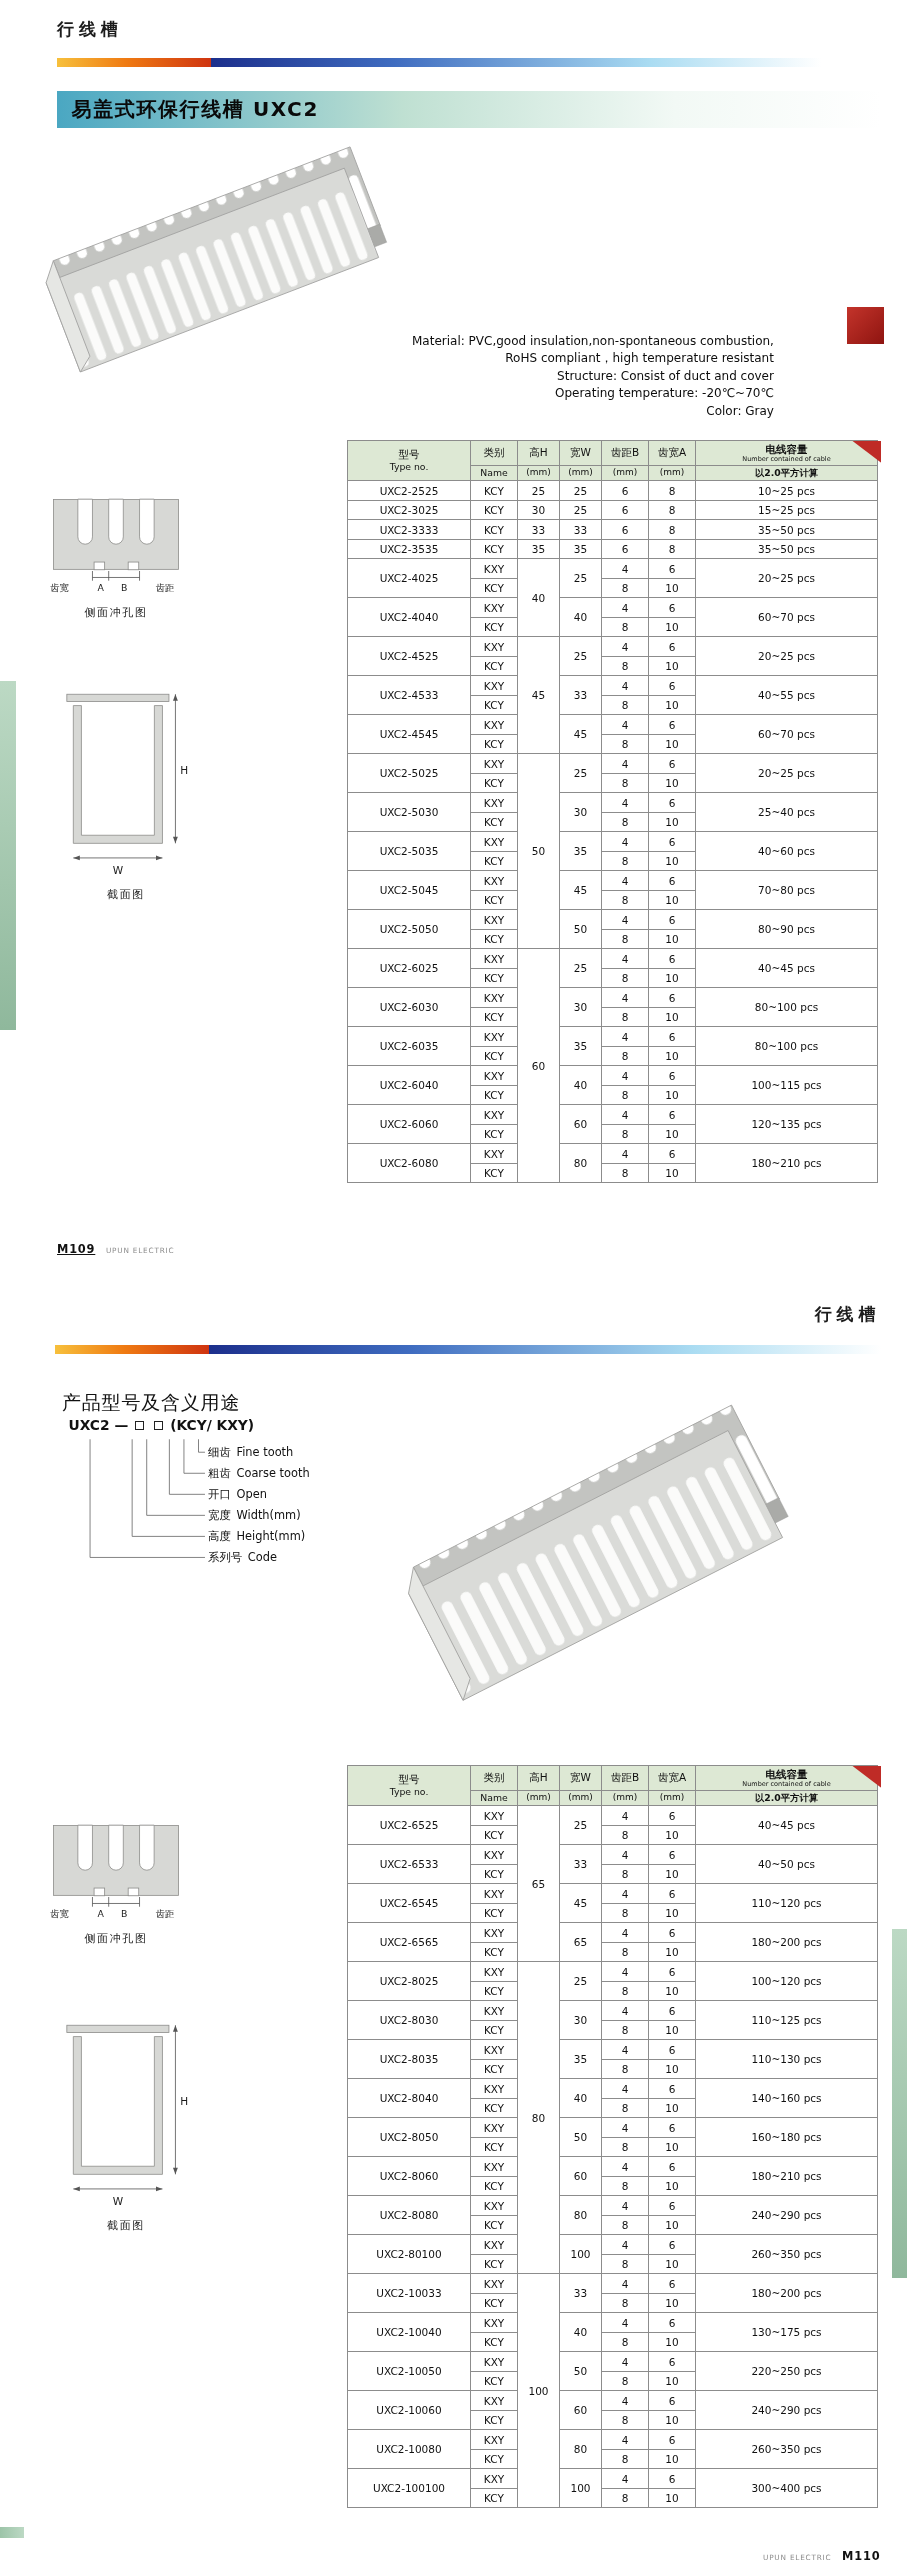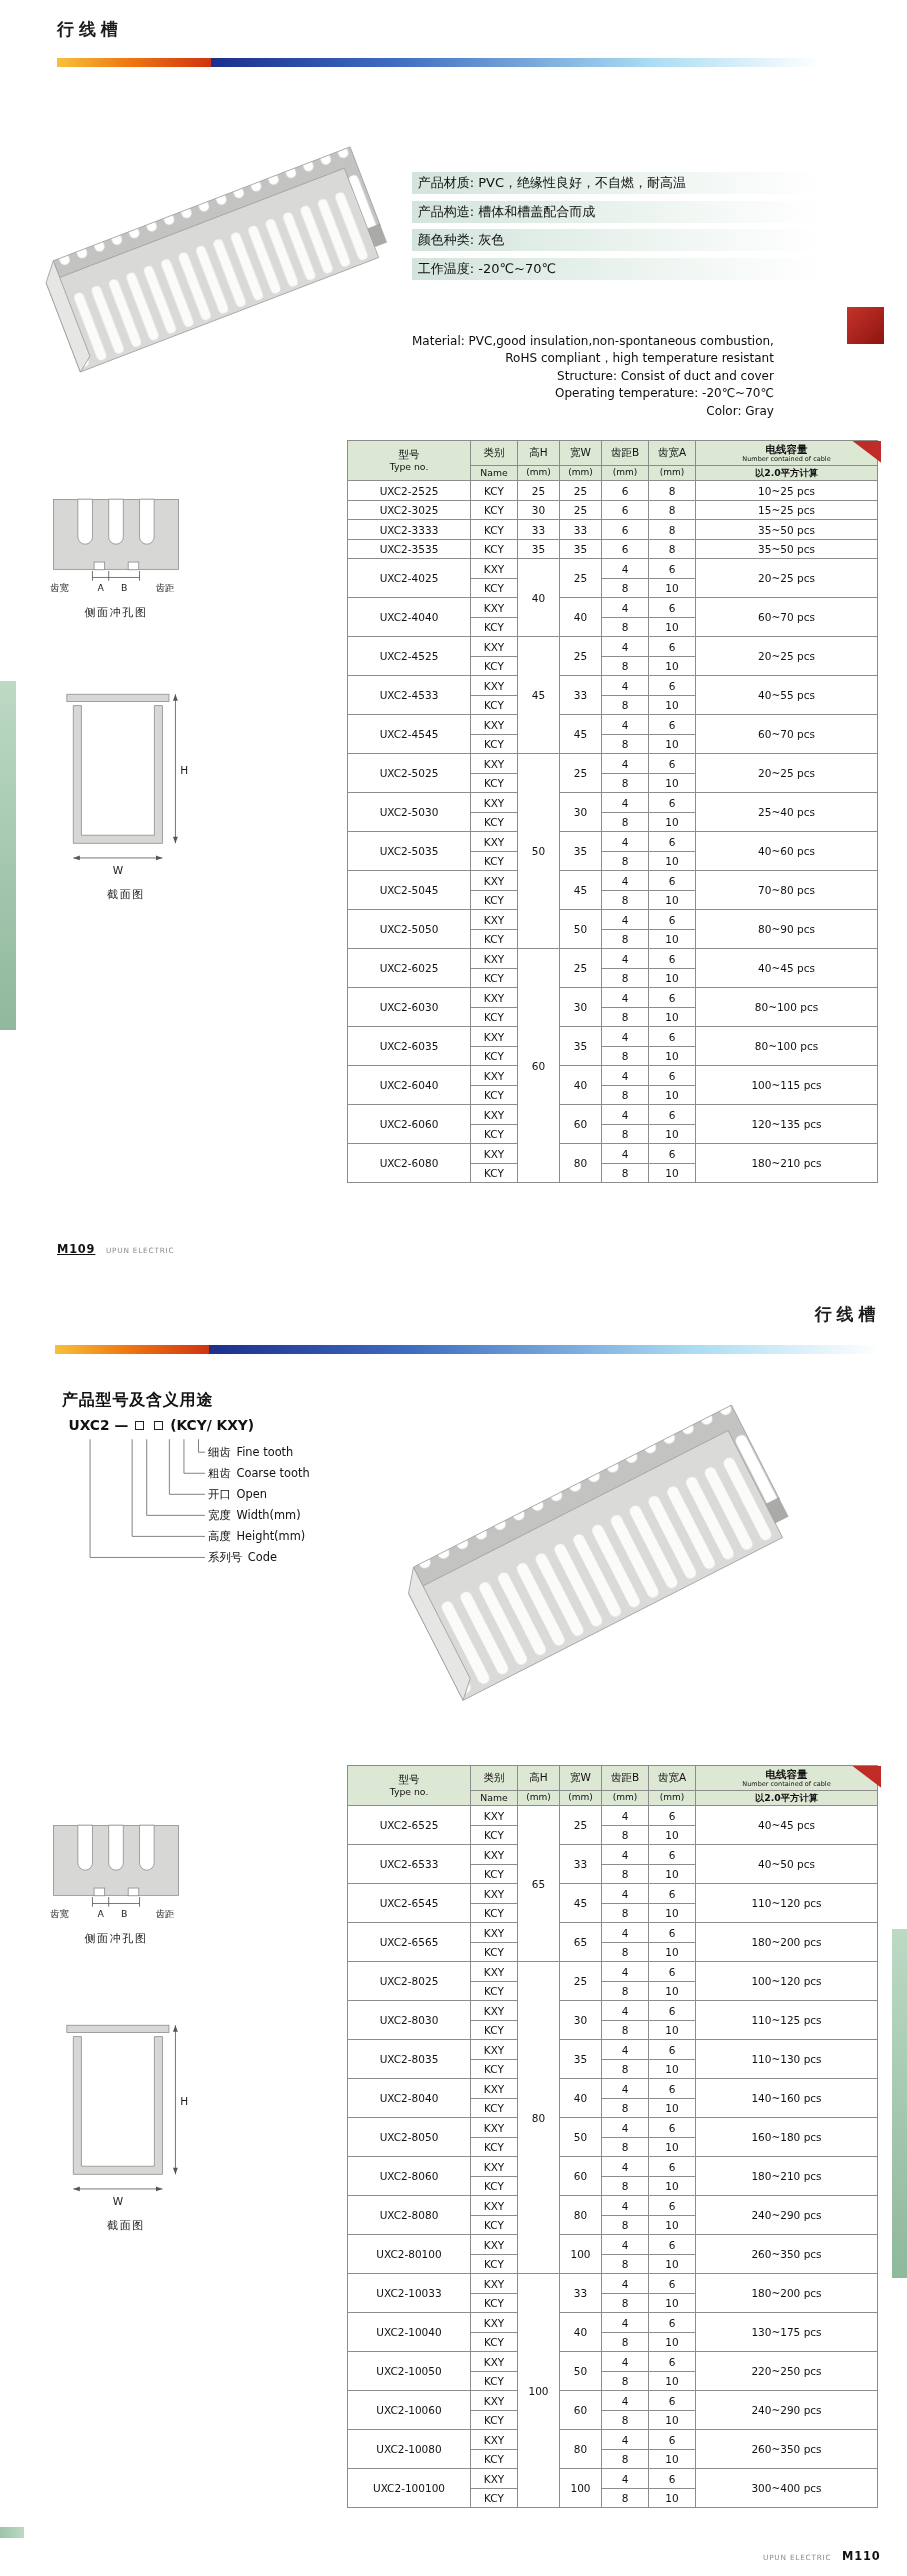--- a/index.html
+++ b/index.html
@@ -38,21 +38,21 @@
   .spec-table th, .spec-table td { border:0.8px solid #8c8c8c; text-align:center; }
   .spec-table thead th { background:#dde8d4; font-weight:normal; font-size:10.5px; padding:1.6px 1.6px; line-height:1.25; }
   .spec-table thead .th-en { font-size:9.3px; }
   .spec-table thead .cap-cn { font-size:10.5px; font-weight:bold; }
   .spec-table thead .cap-en { font-size:6.5px; line-height:7.3px; }
   .spec-table thead .th-mm { font-size:9px; }
   .spec-table thead .th-note { font-size:9.3px; font-weight:bold; }
   .spec-table tbody td { font-size:10.5px; height:19.5px; padding:0 1.6px; background:#fff; }
   .td-type { font-size:10.5px; } .td-name { font-size:10px; }
 
-  .code-title { font-size:16px; font-weight:bold; letter-spacing:0.8px; }
+  .code-title { font-size:19px; font-weight:normal; letter-spacing:0.8px; }
   .code-formula { font-size:13.8px; font-weight:bold; white-space:nowrap; }
   .code-box { display:inline-block; width:9px; height:9px; border:1.2px solid #222; margin:0 2.4px 0.8px 2.4px; vertical-align:middle; }
   .code-label { position:absolute; left:146px; font-size:11.4px; white-space:nowrap; height:13.8px; line-height:13.8px;text-align:right; }
   .code-label .en { margin-left:5.7px; }
 
   .footer1 .pgno { font-size:11.4px; font-weight:bold; letter-spacing:0.8px;text-decoration:underline; }
   .footer1 .brand, .footer2 .brand { font-size:7.3px; color:#8a8a8a; letter-spacing:0.8px; margin:0 6.5px; }
   .footer2 .pgno { font-size:11.4px; font-weight:bold; letter-spacing:0.8px;margin-top:23px; }
 </style>
 </head>
@@ -62,20 +62,21 @@
 
   <section class="page" id="page1">
 
     <div class="abs cat-label" style="left:57px;top:18px;">行线槽</div>
 
     <div class="abs hbar" style="left:57px;top:58px;width:764px;">
       <div class="seg-orange"></div>
       <div class="seg-blue"></div>
     </div>
 
+    <div class="abs title-banner" style="left:57px;top:91px;width:824px;height:37px;">易盖式环保行线槽 UXC2</div>
 
     <div class="abs" style="left:39px;top:144px;">
       <svg width="373" height="289" viewBox="0 0 460 356">
         <defs>
           <pattern id="slA" patternUnits="userSpaceOnUse" width="23" height="104">
             <rect width="23" height="104" fill="#c3c4c1"></rect>
             <rect x="5.5" y="0" width="12" height="80" rx="5.5" fill="#ffffff"></rect>
           </pattern>
           <pattern id="slB" patternUnits="userSpaceOnUse" width="23" height="118">
             <rect width="23" height="118" fill="#d9dad7"></rect>
@@ -84,26 +85,20 @@
         </defs>
         <g transform="rotate(-21 230 178)">
           <rect x="44" y="70" width="392" height="104" fill="url(#slA)" stroke="#a2a2a0" stroke-width="1"></rect>
           <rect x="44" y="172" width="392" height="24" fill="#aaaba8" stroke="#9a9a98" stroke-width="0.5"></rect>
           <rect x="26" y="92" width="394" height="118" fill="url(#slB)" stroke="#a2a2a0" stroke-width="1"></rect>
           <polygon points="26,92 44,70 44,196 26,210" fill="#e6e7e4" stroke="#a2a2a0" stroke-width="1"></polygon>
         </g>
       </svg>
     </div>
 
-    <div class="abs" style="left:412px;top:172px;">
-      <div class="spec-cn">产品材质: PVC，绝缘性良好，不自燃，耐高温</div>
-      <div class="spec-cn">产品构造: 槽体和槽盖配合而成</div>
-      <div class="spec-cn">颜色种类: 灰色</div>
-      <div class="spec-cn">工作温度: -20℃~70℃</div>
-    </div>
 
     <div class="abs spec-en" style="left:412px;top:333px;">
       <div>Material:  PVC,good insulation,non-spontaneous combustion,</div>
       <div>RoHS compliant，high temperature resistant</div>
       <div>Structure:  Consist of duct and cover</div>
       <div>Operating temperature:  -20℃~70℃</div>
       <div>Color:  Gray</div>
     </div>
 
     <div class="abs red-square" style="left:847px;top:307px;"></div>

